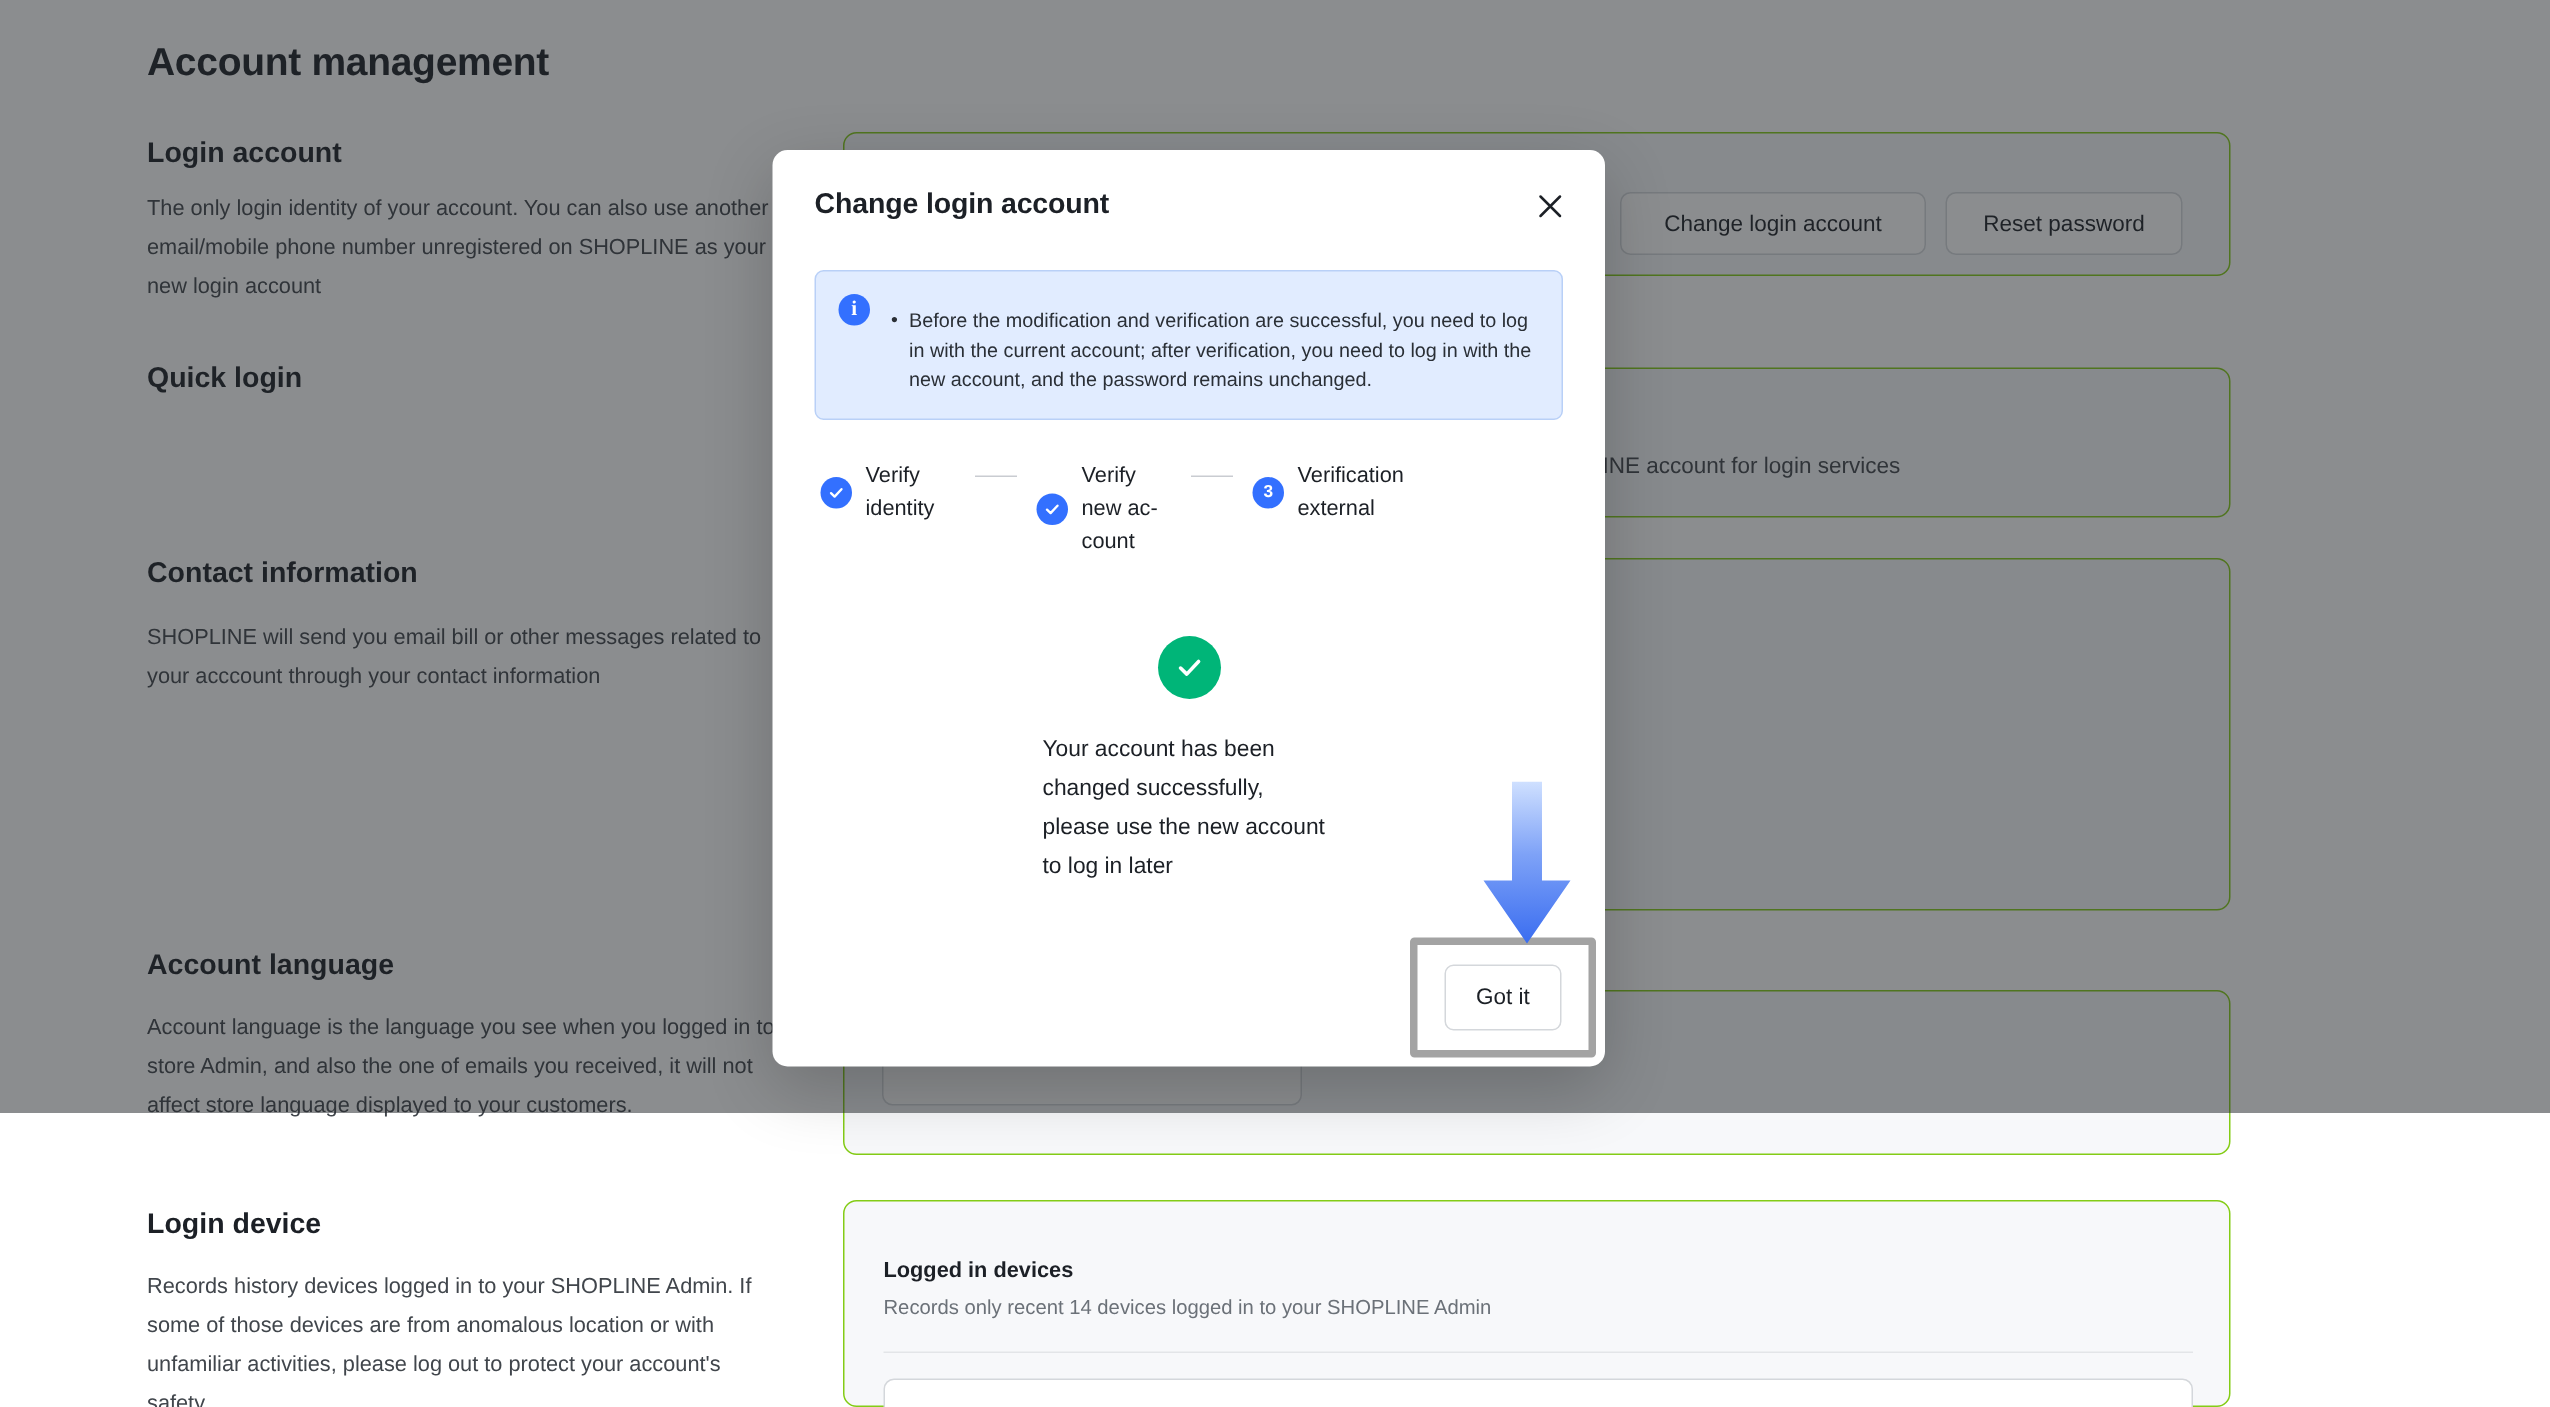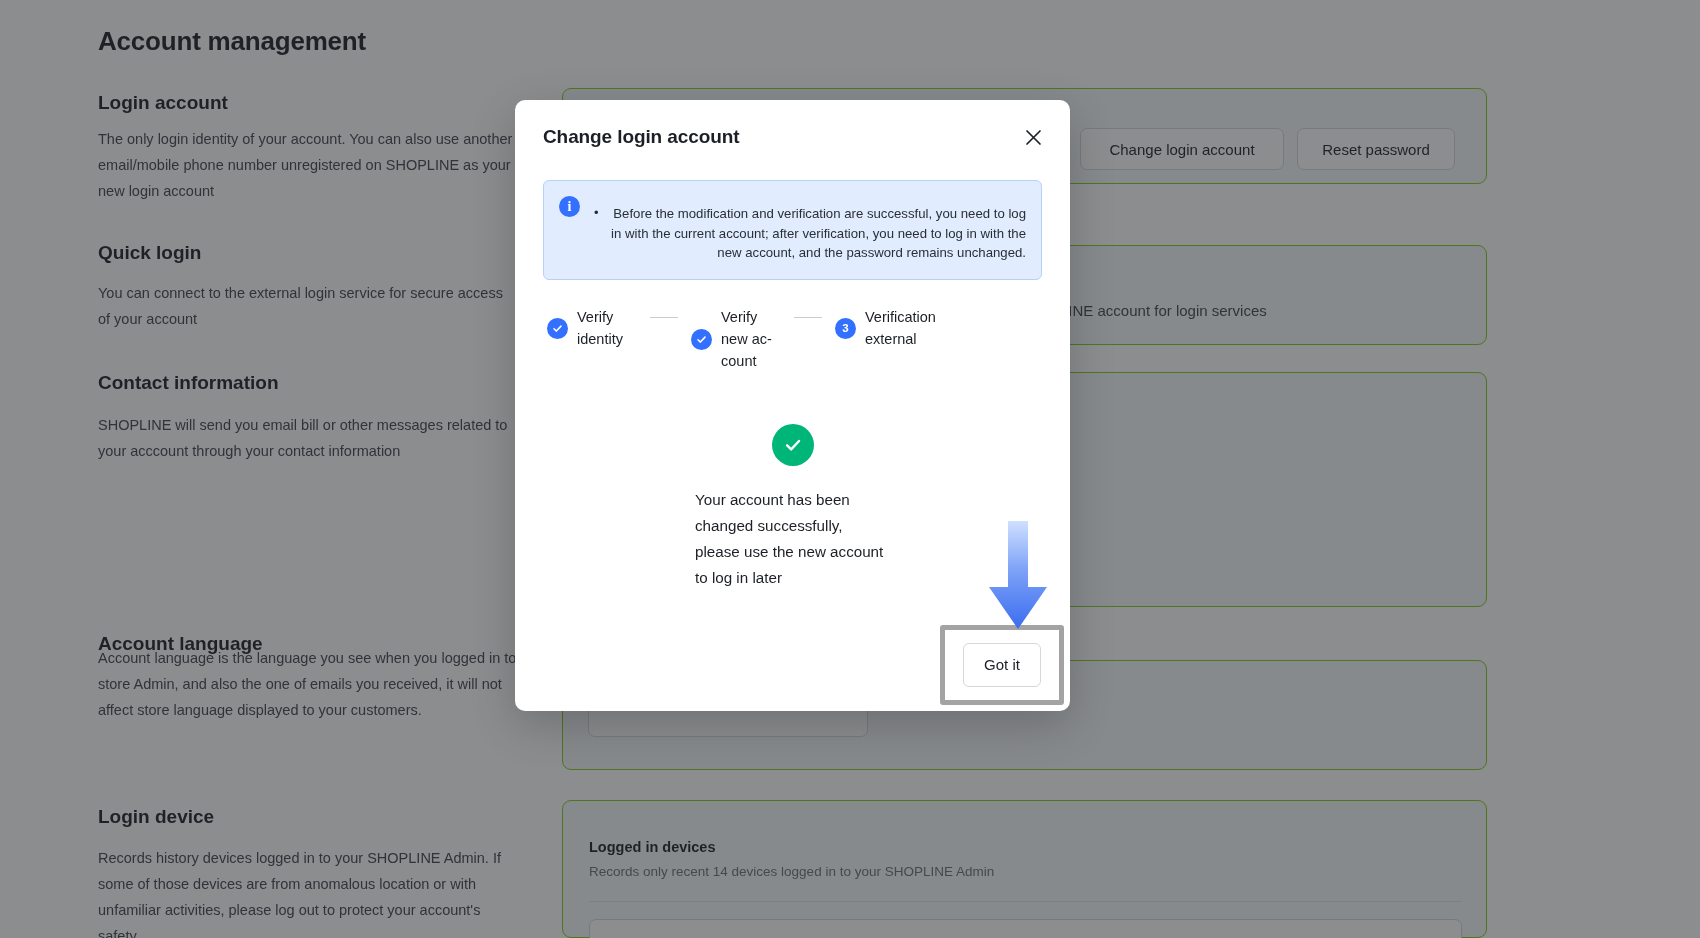--- a/index.html
+++ b/index.html
@@ -7,21 +7,21 @@
   html, body {
     width: 1700px;
     height: 938px;
     overflow: hidden;
     font-family: "Liberation Sans", "DejaVu Sans", sans-serif;
   }
 
   #page {
     position: relative;
     width: 1700px;
-    height: 938px;
+    height: 742px;
     background: #fde047;
   }
 
   
   #page-content {
     position: absolute;
     inset: 0;
     background: #ffffff;
     padding: 22px 0 0 0;
   }
@@ -186,21 +186,20 @@
     width: 15px;
     height: 14px;
     background: #cfe0fb;
     vertical-align: -2px;
   }
 
   .banner-list {
     margin: 9px 0 0 0;
     padding-left: 15px;
     list-style: none;
-    text-align: right;
   }
   .banner-list li {
     position: relative;
     font-size: 13.2px;
     line-height: 19.5px;
     color: #2a2f36;
   }
   .banner-list li::before {
     content: "•";
     position: absolute;
@@ -331,27 +330,26 @@
 <div id="page">
 
   <div id="page-content">
 
     <div class="page-title">Account management</div>
 
     <div class="section-head" style="top:92px">Login account</div>
     <div class="section-desc" style="top:126px">The only login identity of your account. You can also use another email/mobile phone number unregistered on SHOPLINE as your new login account</div>
 
     <div class="section-head" style="top:242px">Quick login</div>
-    <div class="section-desc" style="top:280px">You can connect to the external login service for secure access of your account</div>
 
     <div class="section-head" style="top:372px">Contact information</div>
     <div class="section-desc" style="top:412px">SHOPLINE will send you email bill or other messages related to your acccount through your contact information</div>
 
     <div class="section-head" style="top:633px">Account language</div>
-    <div class="section-desc" style="top:645px">Account language is the language you see when you logged in to store Admin, and also the one of emails you received, it will not affect store language displayed to your customers.</div>
+    <div class="section-desc" style="top:672px">Account language is the language you see when you logged in to store Admin, and also the one of emails you received, it will not affect store language displayed to your customers.</div>
 
     <div class="section-head" style="top:806px">Login device</div>
     <div class="section-desc" style="top:845px">Records history devices logged in to your SHOPLINE Admin. If some of those devices are from anomalous location or with unfamiliar activities, please log out to protect your account's safety</div>
 
     <div class="card" style="left:562px; top:88px; width:925px; height:96px;"></div>
     <div class="ghost-btn" style="left:1080px; top:128px; width:204px;">Change login account</div>
     <div class="ghost-btn" style="left:1297px; top:128px; width:158px;">Reset password</div>
 
     <div class="card" style="left:562px; top:245px; width:925px; height:100px;"></div>
     <div class="inline-text" style="left:1000px; top:302px;">ur SHOPLINE account for login services</div>

